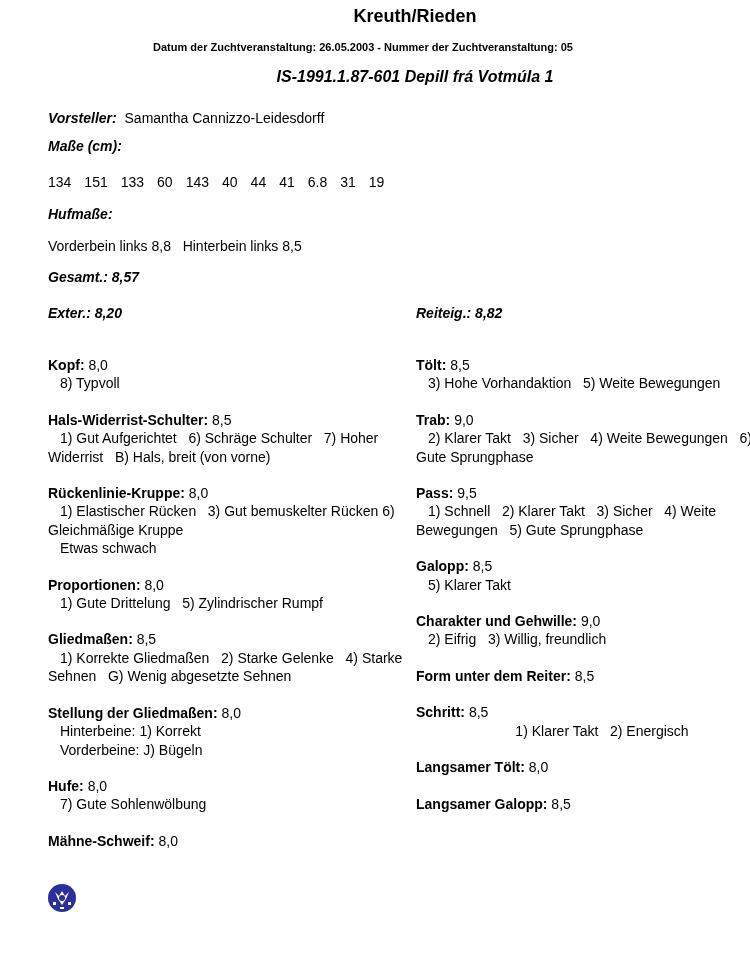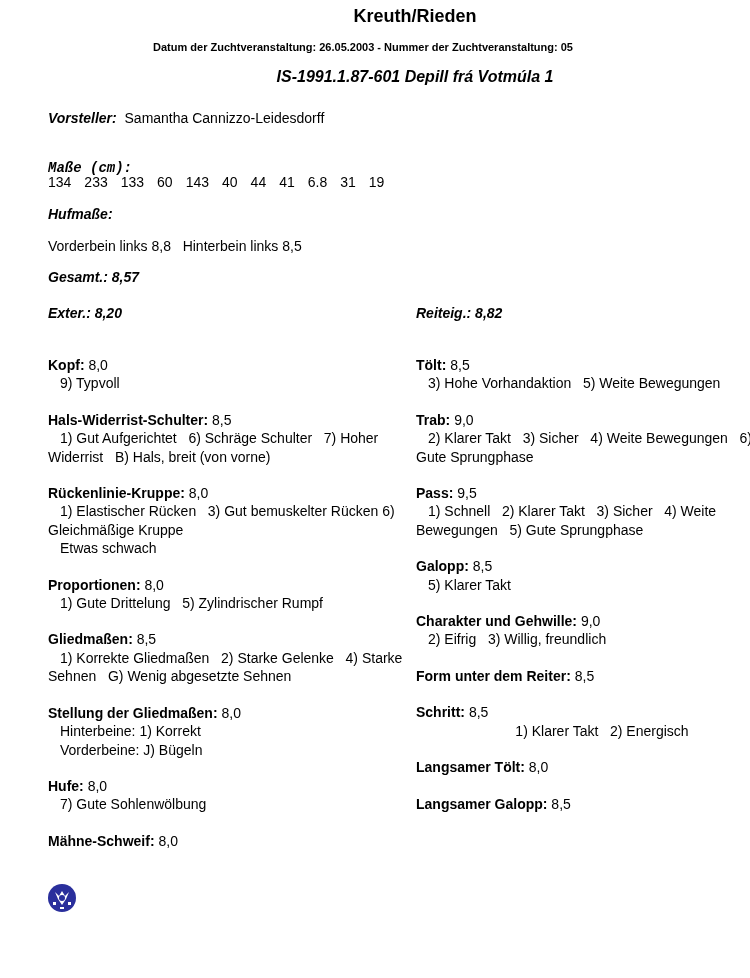--- a/index.html
+++ b/index.html
@@ -36,38 +36,38 @@
 
 <div class="abs title">Kreuth/Rieden</div>
 <div class="abs subtitle">Datum der Zuchtveranstaltung: 26.05.2003 - Nummer der Zuchtveranstaltung: 05</div>
 <div class="abs horse">IS-1991.1.87-601 Depill frá Votmúla 1</div>
 
 <div class="abs line" style="top:110px;">
   <span class="bi">Vorsteller:</span>&nbsp;
   <span>Samantha Cannizzo-Leidesdorff</span>
 </div>
 
-<div class="abs line bi" style="top:160px;font-family:Liberation Mono, monospace;">Maße (cm):</div>
-<div class="abs line nums" style="top:174px;" id="nums"><span>134</span><span>233</span><span>133</span><span>60</span><span>143</span><span>40</span><span>44</span><span>41</span><span>6.8</span><span>31</span><span>19</span></div>
+<div class="abs line bi" style="top:138px;">Maße (cm):</div>
+<div class="abs line nums" style="top:174px;" id="nums"><span>134</span><span>151</span><span>133</span><span>60</span><span>143</span><span>40</span><span>44</span><span>41</span><span>6.8</span><span>31</span><span>19</span></div>
 
 <div class="abs line bi" style="top:206px;">Hufmaße:</div>
 <div class="abs line" style="top:238px; white-space:pre;">Vorderbein links 8,8   Hinterbein links 8,5</div>
 
 <div class="abs line bi" style="top:269px;">
   <span>Gesamt.:</span>
   <span>8,57</span>
 </div>
 
 <div class="abs col-head" style="left:8px; top:305px;">Exter.: 8,20</div>
 <div class="abs col-head" style="left:376px; top:305px;">Reiteig.: 8,82</div>
 
 <div class="abs col col-left" id="col-left">
     <div class="item">
       <div class="item-title"><b>Kopf:</b> <span>8,0</span></div>
-      <div style="white-space: pre-wrap; text-indent: 12px;">9) Typvoll</div>
+      <div style="white-space: pre-wrap; text-indent: 12px;">8) Typvoll</div>
     </div>
     <div class="item">
       <div class="item-title"><b>Hals-Widerrist-Schulter:</b> <span>8,5</span></div>
       <div style="white-space: pre-wrap; text-indent: 12px;">1) Gut Aufgerichtet   6) Schräge Schulter   7) Hoher Widerrist   B) Hals, breit (von vorne)</div>
     </div>
     <div class="item">
       <div class="item-title"><b>Rückenlinie-Kruppe:</b> <span>8,0</span></div>
       <div style="white-space: pre-wrap; text-indent: 12px;">1) Elastischer Rücken   3) Gut bemuskelter Rücken 6) Gleichmäßige Kruppe</div>
       <div style="white-space: pre-wrap; text-indent: 12px;">Etwas schwach</div>
     </div>

